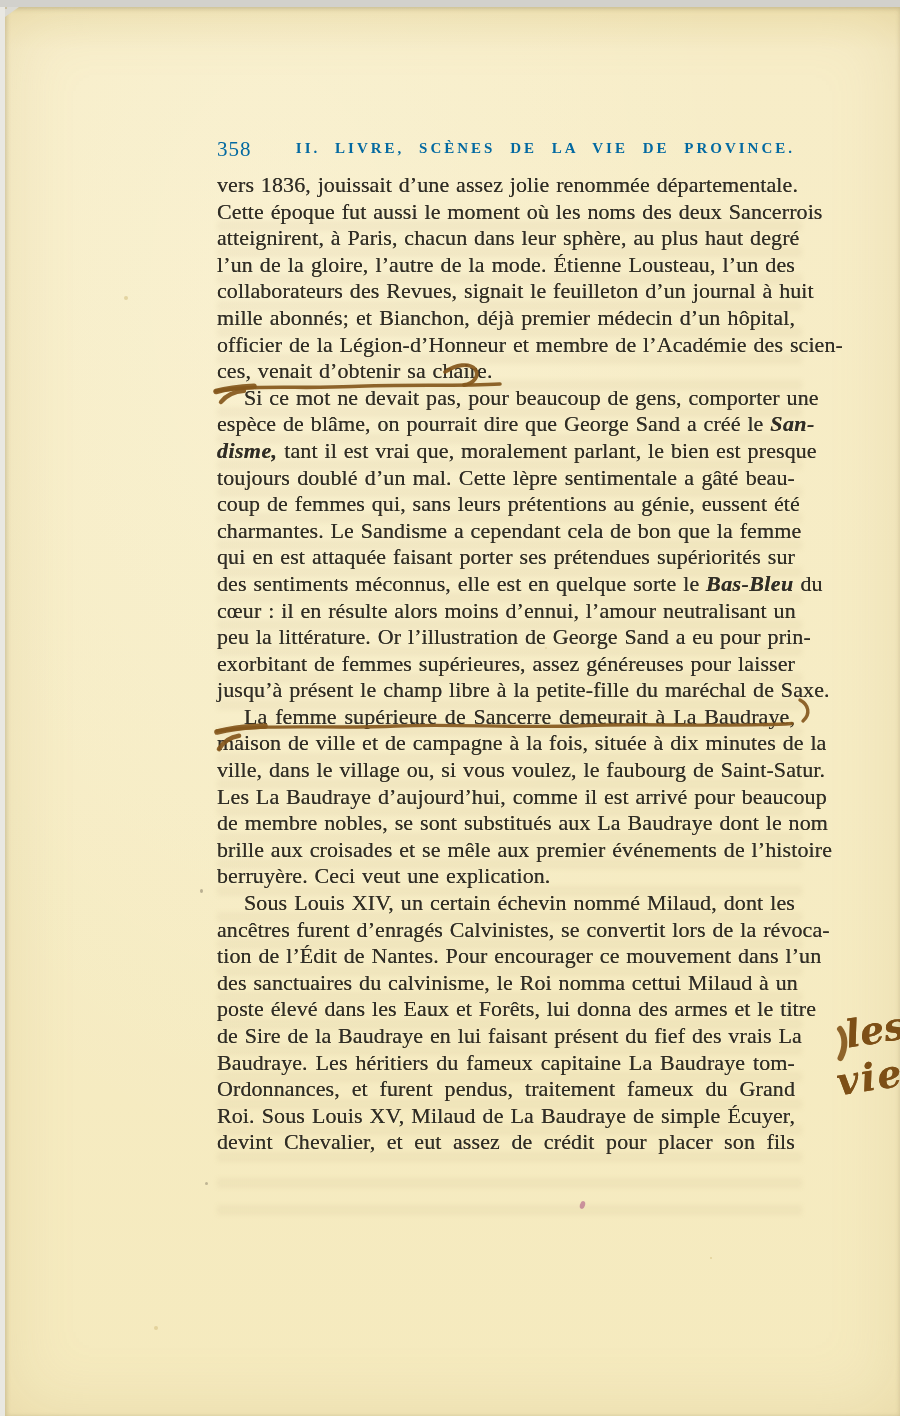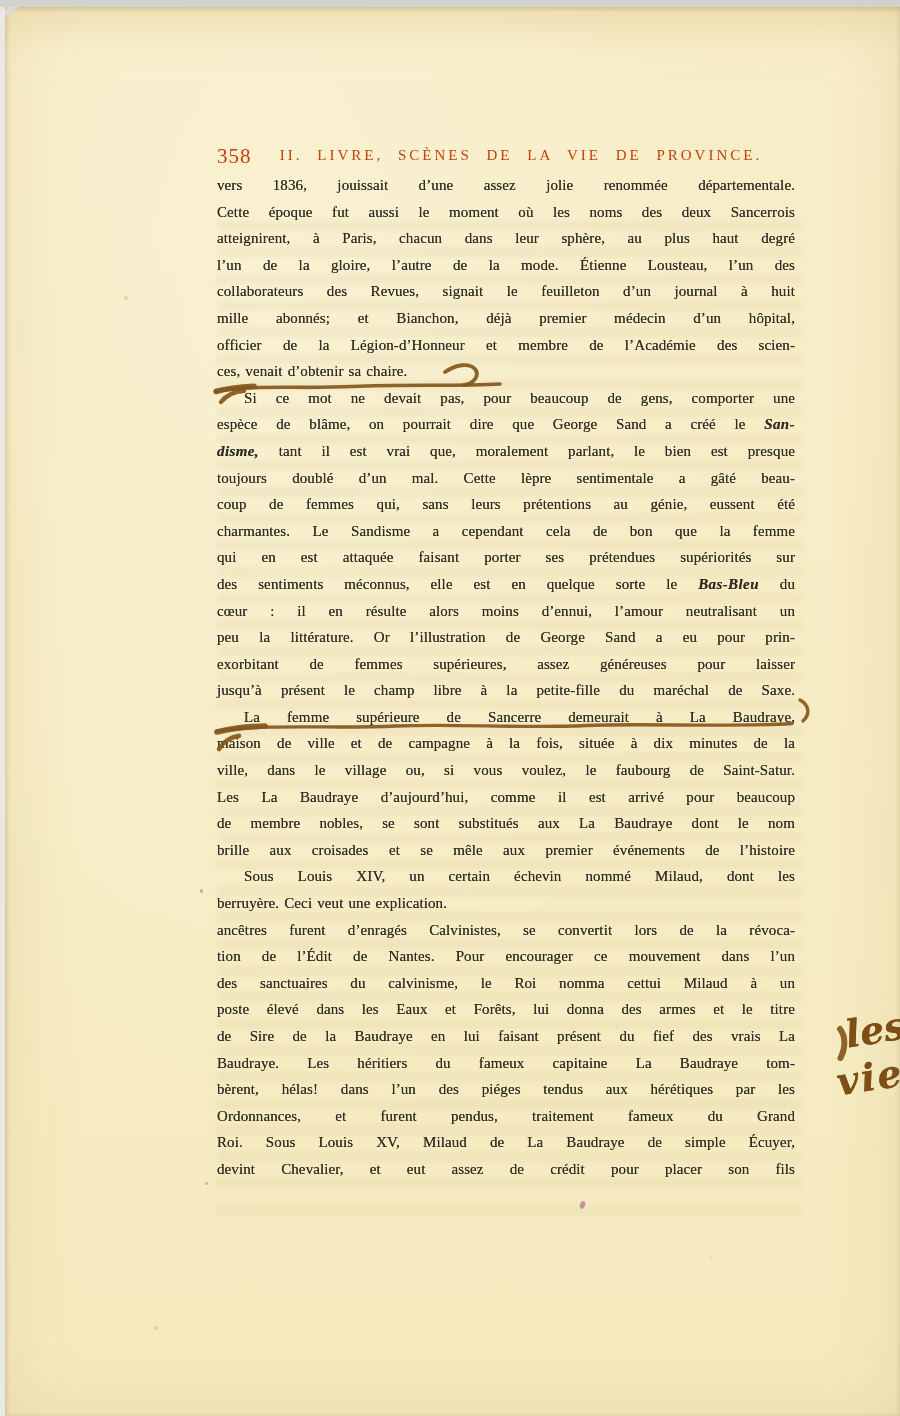--- a/index.html
+++ b/index.html
@@ -39,28 +39,28 @@
   .dot-margin-1{position:absolute;left:200px;top:889px;width:3px;height:4px;border-radius:50%;background:rgba(110,100,80,.45);}
   .dot-margin-2{position:absolute;left:205px;top:1182px;width:3px;height:3px;border-radius:50%;background:rgba(110,100,80,.4);}
   .speck-pink{position:absolute;left:580px;top:1201px;width:5px;height:8px;border-radius:50%;
     background:rgba(168,74,128,.55);transform:rotate(18deg);}
 
   
   .ghost{position:absolute;left:217px;top:205px;width:585px;height:1010px;
     background:repeating-linear-gradient(0deg, rgba(140,112,58,.055) 0 10px, transparent 10px 26.6px);
     filter:blur(2.4px);pointer-events:none;}
 
-  .header{position:absolute;left:217px;top:144px;width:578px;height:24px;color:#c2410c;}
+  .header{position:absolute;left:217px;top:137px;width:578px;height:24px;color:#0369a1;}
   .header .pgnum{position:absolute;left:0;top:0;font-size:21px;letter-spacing:1px;}
-  .header .title{display:block;text-align:center;padding-left:30px;padding-top:3px;
-    font-size:15px;font-weight:normal;letter-spacing:3px;word-spacing:8px;}
+  .header .title{display:block;text-align:right;padding-left:30px;padding-top:3px;
+    font-size:15px;font-weight:bold;letter-spacing:3px;word-spacing:8px;}
 
   .body-text{
     position:absolute;left:217px;top:172px;width:578px;
-    font-size:15px;line-height:26.6px;color:#302d25;
+    font-size:22px;line-height:26.6px;color:#302d25;
     letter-spacing:.1px;word-spacing:1.2px;
     text-shadow:0 0 .35px rgba(48,45,37,.8);
   }
   .line{white-space:nowrap;text-align:justify;text-align-last:justify;height:26.6px;}
   .line.left{text-align-last:left;}
   .line.indent{text-indent:27px;}
   .line i{font-style:italic;letter-spacing:.4px;font-weight:bold;}
 
   svg.ink{position:absolute;left:0;top:0;pointer-events:none;}
   svg.ink path{fill:none;stroke:var(--ink-brown,#84571c);stroke-linecap:round;opacity:.92;}
@@ -112,29 +112,28 @@
     <div class="line"><span>cœur : il en résulte alors moins d’ennui, l’amour neutralisant un</span></div>
     <div class="line"><span>peu la littérature. Or l’illustration de George Sand a eu pour prin-</span></div>
     <div class="line"><span>exorbitant de femmes supérieures, assez généreuses pour laisser</span></div>
     <div class="line"><span>jusqu’à présent le champ libre à la petite-fille du maréchal de Saxe.</span></div>
     <div class="line indent"><span>La femme supérieure de Sancerre demeurait à La Baudraye,</span></div>
     <div class="line"><span>maison de ville et de campagne à la fois, située à dix minutes de la</span></div>
     <div class="line"><span>ville, dans le village ou, si vous voulez, le faubourg de Saint-Satur.</span></div>
     <div class="line"><span>Les La Baudraye d’aujourd’hui, comme il est arrivé pour beaucoup</span></div>
     <div class="line"><span>de membre nobles, se sont substitués aux La Baudraye dont le nom</span></div>
     <div class="line"><span>brille aux croisades et se mêle aux premier événements de l’histoire</span></div>
+    <div class="line left"><span>berruyère. Ceci veut une explication.</span></div>
     <div class="line indent"><span>Sous Louis XIV, un certain échevin nommé Milaud, dont les</span></div>
-    <div class="line left"><span>berruyère. Ceci veut une explication.</span></div>
     <div class="line"><span>ancêtres furent d’enragés Calvinistes, se convertit lors de la révoca-</span></div>
     <div class="line"><span>tion de l’Édit de Nantes. Pour encourager ce mouvement dans l’un</span></div>
     <div class="line"><span>des sanctuaires du calvinisme, le Roi nomma cettui Milaud à un</span></div>
     <div class="line"><span>poste élevé dans les Eaux et Forêts, lui donna des armes et le titre</span></div>
     <div class="line"><span>de Sire de la Baudraye en lui faisant présent du fief des vrais La</span></div>
     <div class="line"><span>Baudraye. Les héritiers du fameux capitaine La Baudraye tom-</span></div>
-    <div class="line"><span>bèrent, hélas! dans l’un des piéges tendus aux hérétiques par les</span></div>
     <div class="line"><span>Ordonnances, et furent pendus, traitement fameux du Grand</span></div>
     <div class="line"><span>Roi. Sous Louis XV, Milaud de La Baudraye de simple Écuyer,</span></div>
     <div class="line"><span>devint Chevalier, et eut assez de crédit pour placer son fils</span></div>
   </div>
 
 <svg class="ink" width="900" height="1416" viewBox="0 0 900 1416">
 
   <path stroke-width="3.6" d="M216 391 C 255 384.5, 302 389, 352 386.5 C 402 384, 458 386.5, 500 384"></path>
   <path stroke-width="5.5" d="M216 391.5 C 228 388, 241 386.8, 254 386.2"></path>
 

